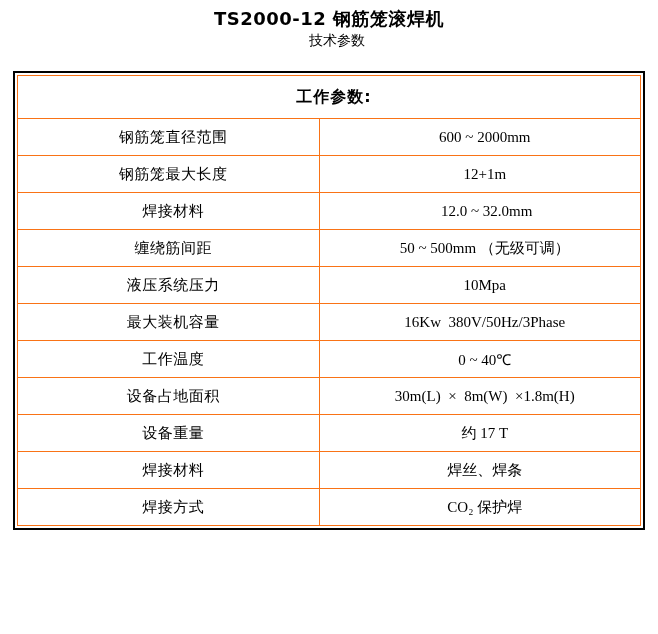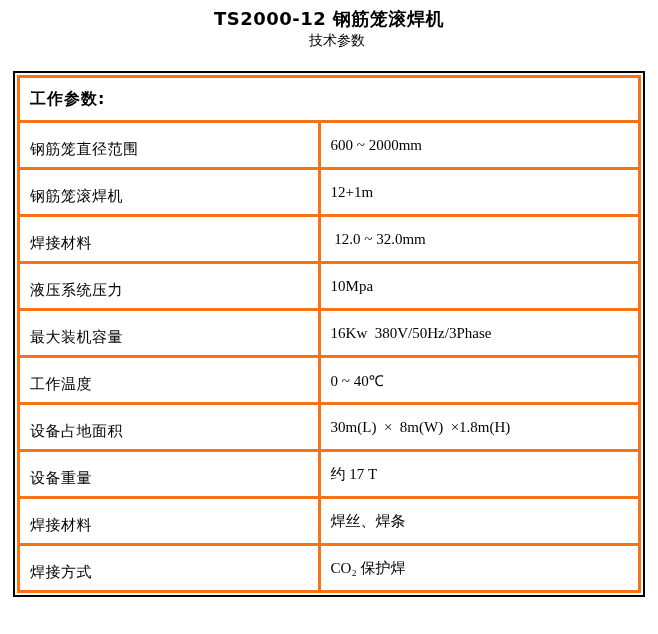--- a/index.html
+++ b/index.html
@@ -39,34 +39,35 @@
     background: #ffffff;
   }
   table.spec {
     width: 100%;
     border-collapse: collapse;
     table-layout: fixed;
   }
   table.spec col.c-label { width: 48.4%; }
   table.spec col.c-value { width: 51.6%; }
   table.spec td {
-    border: 3px solid #f97316;
+    border: 1px solid #f97316;
     vertical-align: middle;
     overflow: hidden;
+    text-align: center;
   }
   td.hdr-cell {
     height: 42px;
     padding: 0 0 0 10px;
     font-size: 16px;
     font-weight: bold;
     letter-spacing: 1px;
   }
   td.label-cell {
     height: 36px;
-    padding: 8px 0 0 10px;
+    padding: 0 0 0 10px;
     font-size: 15px;
     letter-spacing: 0.5px;
     margin-top: 40px;
   }
   td.value-cell {
     padding: 0 0 0 10px;
     font-family: Liberation Serif, serif;
     font-size: 15px;
     white-space: pre-wrap;
   }
@@ -87,26 +88,30 @@
       </colgroup>
       <tbody>
         <tr>
           <td class="hdr-cell" colspan="2">工作参数:</td>
         </tr>
         <tr>
           <td class="label-cell">钢筋笼直径范围</td>
           <td class="value-cell">600 ~ 2000mm</td>
         </tr>
         <tr>
-          <td class="label-cell">钢筋笼滚焊机</td>
+          <td class="label-cell">钢筋笼最大长度</td>
           <td class="value-cell">12+1m</td>
         </tr>
         <tr>
           <td class="label-cell">焊接材料</td>
           <td class="value-cell"> 12.0 ~ 32.0mm</td>
+        </tr>
+        <tr>
+          <td class="label-cell">缠绕筋间距</td>
+          <td class="value-cell">50 ~ 500mm （无级可调）</td>
         </tr>
         <tr>
           <td class="label-cell">液压系统压力</td>
           <td class="value-cell">10Mpa</td>
         </tr>
         <tr>
           <td class="label-cell">最大装机容量</td>
           <td class="value-cell">16Kw  380V/50Hz/3Phase</td>
         </tr>
         <tr>

